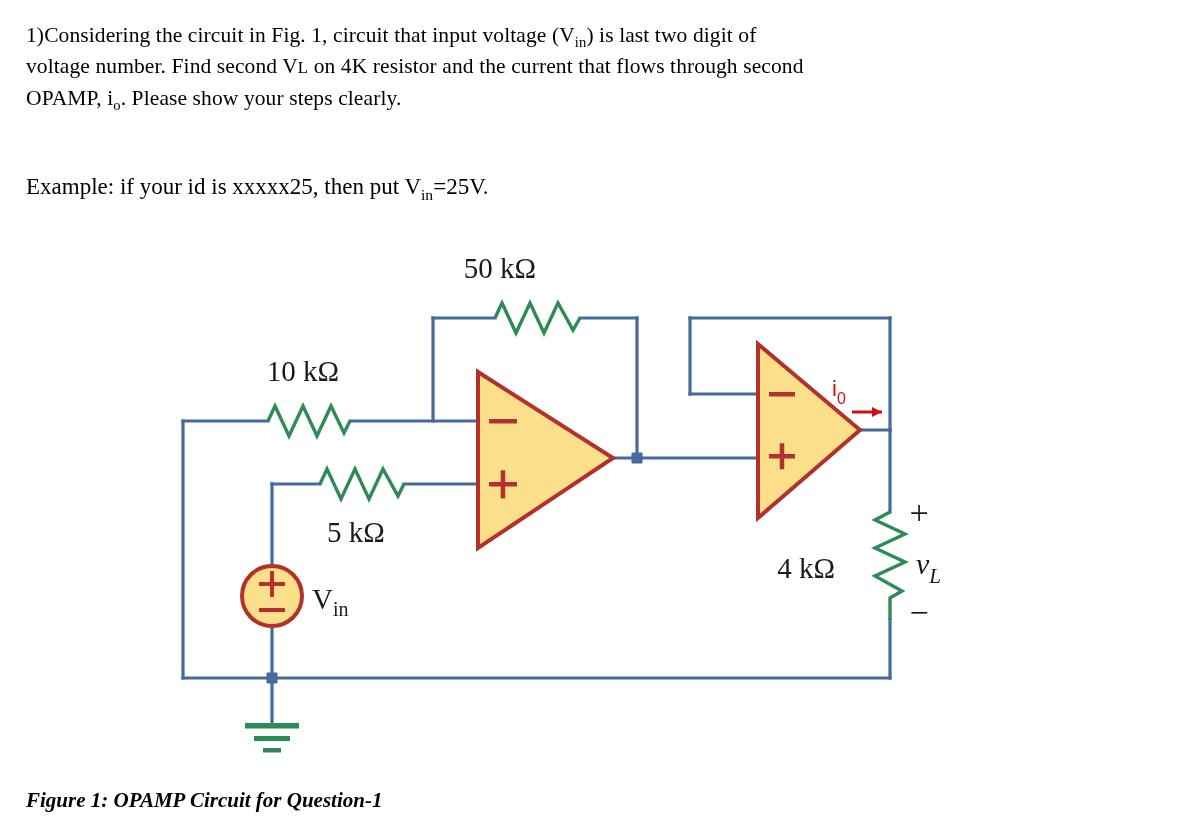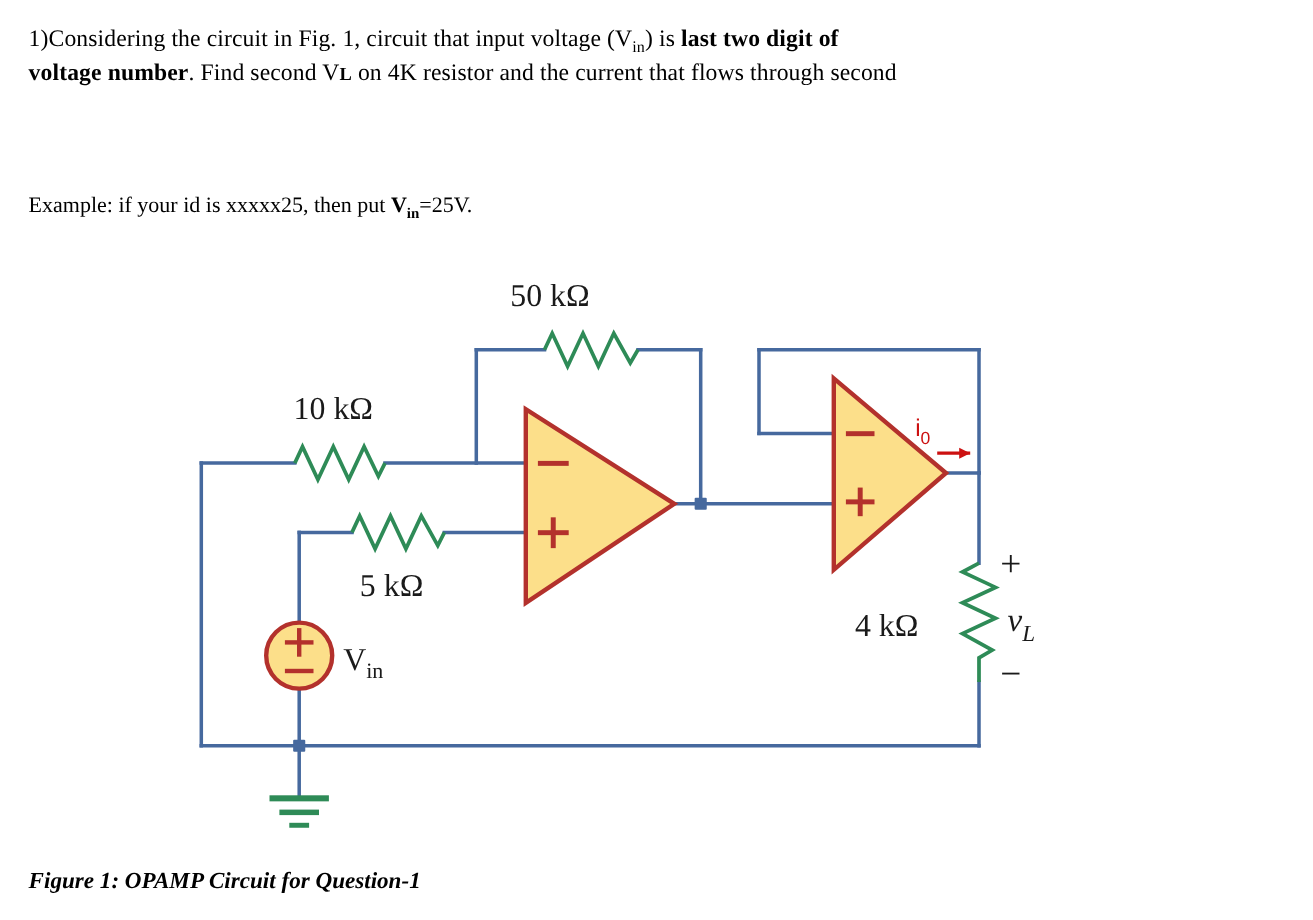--- a/index.html
+++ b/index.html
@@ -25,29 +25,29 @@
     width: 1136px;
   }
   .q-line {
     font-size: 21.5px;
     line-height: 31px;
     text-align: justify;
     text-justify: inter-word;
     letter-spacing: 0.1px;
   }
   .q-line.last { text-align: left; }
-  .b { font-weight: bold; }
+  .b { font-weight: normal; }
   .sub { font-size: 0.68em; vertical-align: sub; line-height: 0; }
   .smallcap { font-size: 0.78em; vertical-align: baseline; }
 
   #example-line {
     position: absolute;
     left: 26px;
     top: 172px;
-    font-size: 20px;
+    font-size: 23px;
     line-height: 30px;
     white-space: nowrap;
   }
 
   
   #figure-area {
     position: absolute;
     left: 0;
     top: 226px;
     width: 952px;
@@ -107,20 +107,21 @@
     white-space: nowrap;
     font-weight: bold;
   }
 </style>
 </head>
 <body>
 
 <div id="question-block">
   <div class="q-line"><span>1)</span><span>Considering the circuit in Fig. 1, circuit that input voltage (V</span><span class="sub">in</span><span>) is </span><span class="b">last two digit of</span></div>
   <div class="q-line"><span class="b">voltage number</span><span>. Find second V</span><span class="b smallcap">L</span><span> on 4K resistor  and the current that flows through second</span></div>
+  <div class="q-line last"><span>OPAMP, i</span><span class="b sub">o</span><span>. Please show your steps </span><span class="b">clearly.</span></div>
 </div>
 
 <div id="example-line"><span>Example: if your id is xxxxx25, then put </span><span class="b">V</span><span class="b sub">in</span><span>=25V.</span></div>
 
 <div id="figure-area">
   <svg id="circuit-svg" width="1194" height="550" viewBox="0 0 1194 550">
 
     <g stroke="#46699e" stroke-width="3.2" fill="none" stroke-linecap="square">
 
       <path d="M183,195 L183,452"></path>

